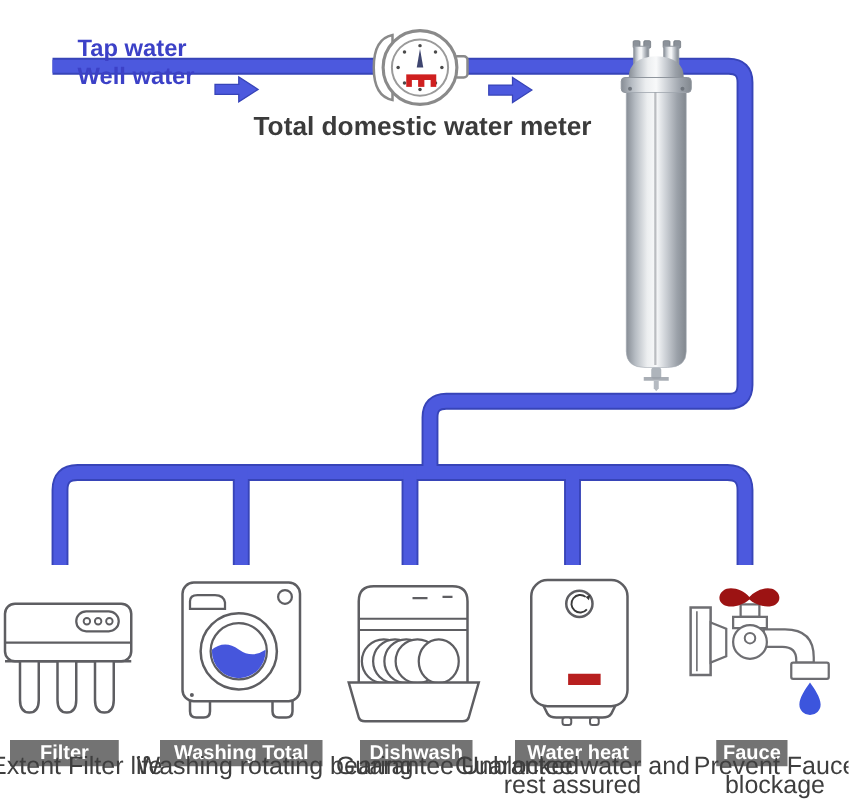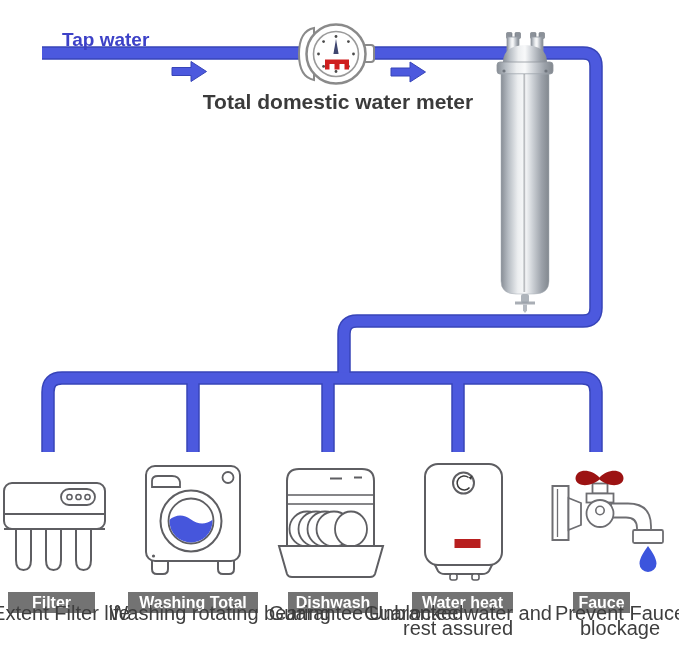--- a/index.html
+++ b/index.html
@@ -174,20 +174,21 @@
     </g>
     <path d="M599.5 477.5 C 594 471.5 584 468.5 578.5 472.5 C 574.5 475.5 574.5 481 578.5 483.5
              C 584 487 594 484.5 599.5 479.5 C 605 484.5 615 487 620.5 483.5
              C 624.5 481 624.5 475.5 620.5 472.5 C 615 468.5 605 471.5 599.5 477.5 Z" fill="#9c1313"></path>
     <path d="M648 546 C 651.5 551 656.5 558 656.5 563.5 A 8.5 8.5 0 0 1 639.5 563.5
              C 639.5 558 644.5 551 648 546 Z" fill="#3c55dd"></path>
   </svg>
 
   <div class="abs src-label">
     <div>Tap water</div>
+    <div>Well water</div>
   </div>
 
   <div class="tag" style="left:8px;width:87px">Filter</div>
   <div class="tag" style="left:128px;width:130px">Washing Total</div>
   <div class="tag" style="left:288px;width:90px">Dishwash</div>
   <div class="tag" style="left:412px;width:101px">Water heat</div>
   <div class="tag" style="left:573px;width:57px">Fauce</div>
 
   <div class="desc" style="left:61px">
     <div>Extent Filter life</div>

